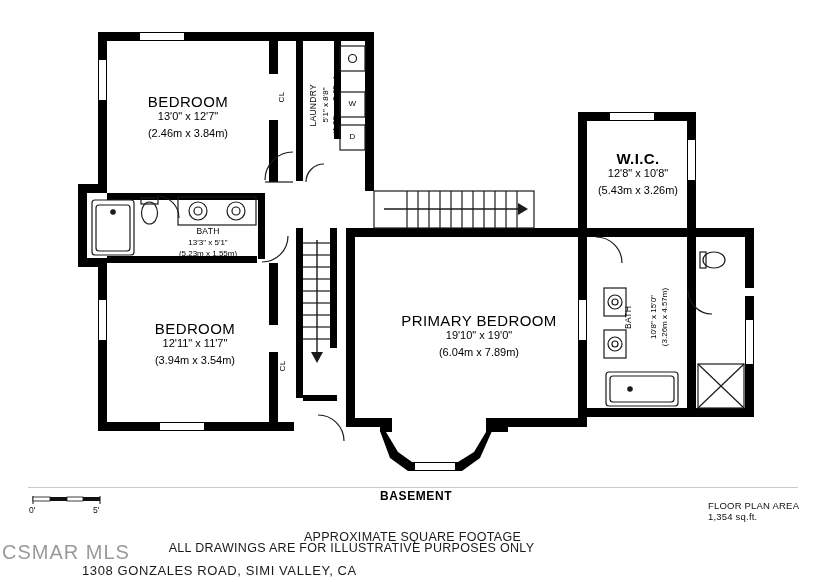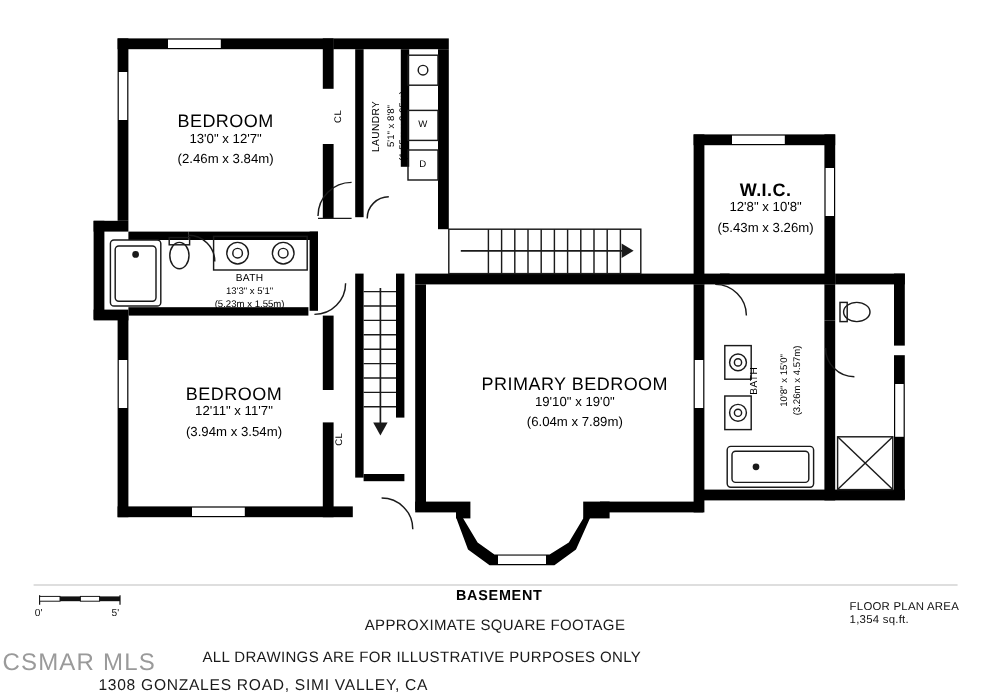--- a/index.html
+++ b/index.html
@@ -312,18 +312,18 @@
 
 <div class="scale-label" style="left:29px; top:505px;">0'</div>
 <div class="scale-label" style="left:93px; top:505px;">5'</div>
 
 <div class="basement-label" style="left:380px; top:489px;">BASEMENT</div>
 
 <div class="area-label" style="left:672px; top:500px;margin-left:36px;">FLOOR PLAN AREA 1,354 sq.ft.</div>
 
 <div class="divider"></div>
 
-<div class="footer-text" style="left:0; top:514px; width:825px;">APPROXIMATE SQUARE FOOTAGE</div>
+<div class="footer-text" style="left:0; top:530px; width:825px;">APPROXIMATE SQUARE FOOTAGE</div>
 <div class="footer-text" style="left:0; top:541px; width:703px;">ALL DRAWINGS ARE FOR ILLUSTRATIVE PURPOSES ONLY</div>
 
 <div class="watermark">CSMAR MLS</div>
 
 <div class="address">1308 GONZALES ROAD, SIMI VALLEY, CA</div>
 
 </body></html>

